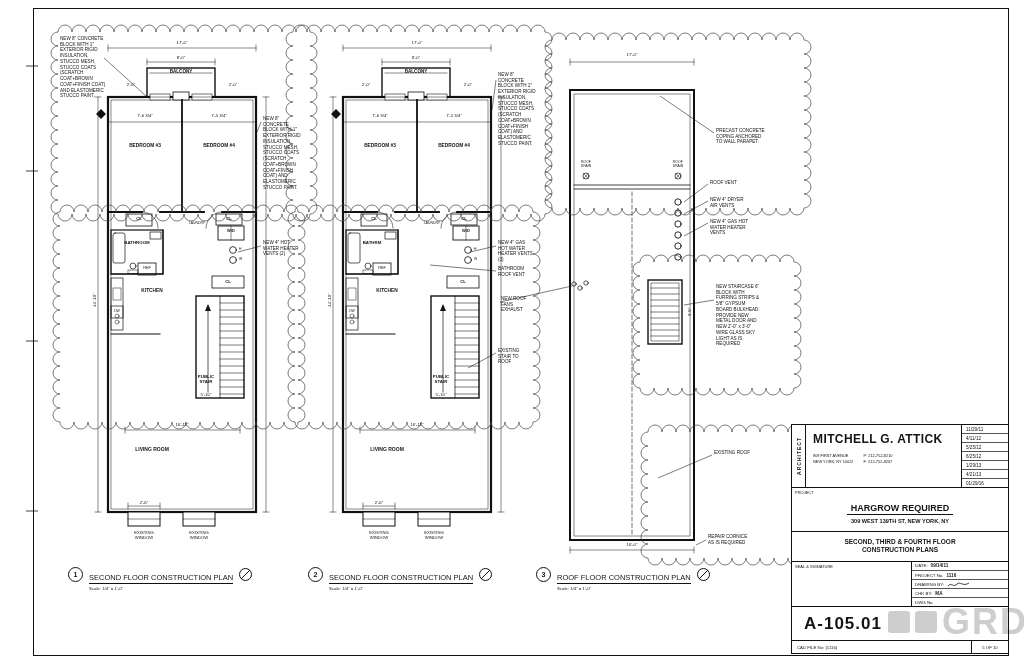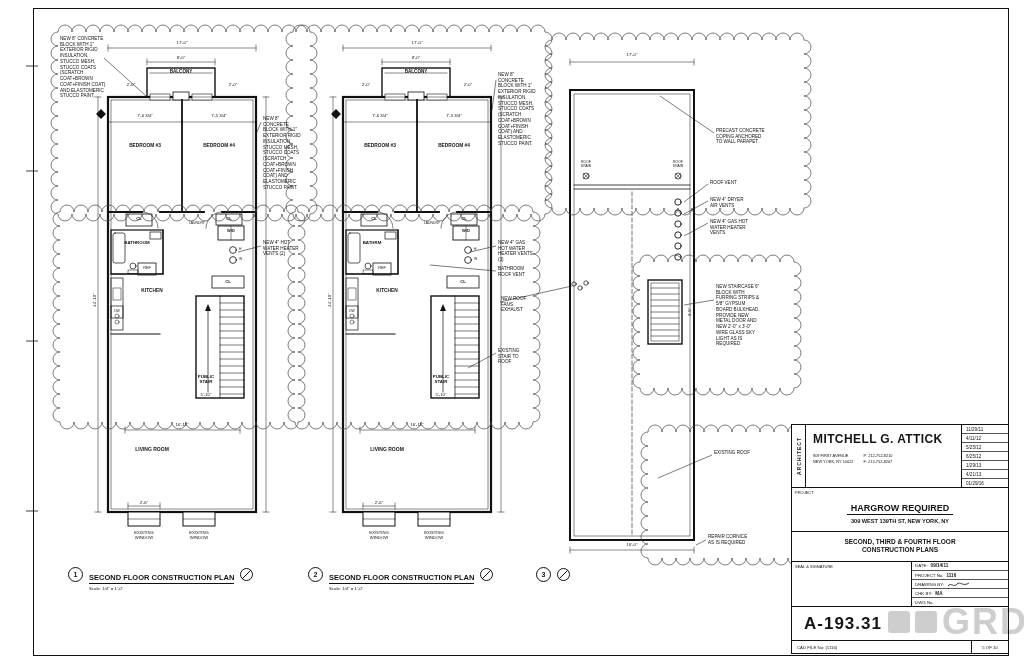--- a/index.html
+++ b/index.html
@@ -13,21 +13,21 @@
   .b{font-weight:bold;}
   .c{transform:translateX(-50%);text-align:center;}
   .t2{white-space:normal;text-align:center;}
   .note{white-space:normal;font-size:4.6px;line-height:1.25;text-align:left;}
   .dim{font-size:4.3px;}
   .rot{transform:translate(-50%,-50%) rotate(-90deg);font-size:4.3px;}
   
   .ptitle{position:absolute;display:flex;align-items:flex-start;gap:6px;}
   .numcirc{width:13px;height:13px;border:1.2px solid #111;border-radius:50%;font-size:7px;font-weight:bold;
            display:flex;align-items:center;justify-content:center;flex:none;margin-top:1px;}
-  .ttl{font-size:7.5px;font-weight:bold;border-bottom:1px solid #111;padding-bottom:1px;display:inline-block;}
+  .ttl{font-size:7.5px;font-weight:normal;border-bottom:1px solid #111;padding-bottom:1px;display:inline-block;}
   .scale{font-size:4.3px;margin-top:2px;}
   .marker{width:11px;height:11px;border:1px solid #111;border-radius:50%;flex:none;margin-top:2px;
           background:linear-gradient(135deg,transparent 46%,#111 46%,#111 54%,transparent 54%);}
   
   .tb{position:absolute;left:791px;top:424px;width:218px;height:230px;border:1.4px solid #111;background:#fff;box-sizing:border-box;display:flex;flex-direction:column;}
   .tb-r1{height:64px;border-bottom:1px solid #111;display:flex;box-sizing:border-box;}
   .tb-side{width:13px;border-right:1px solid #111;position:relative;flex:none;}
   .tb-side span{position:absolute;left:50%;top:50%;transform:translate(-50%,-50%) rotate(-90deg);font-size:5px;font-weight:bold;letter-spacing:1px;}
   .tb-main{flex:1;padding:7px 4px 2px 7px;}
   .tb-name{font-size:12px;font-weight:bold;letter-spacing:.4px;}
@@ -294,20 +294,24 @@
   <div class="ptitle" style="left:308px;top:566px">
     <div class="numcirc">2</div>
     <div>
       <div class="ttl">SECOND FLOOR CONSTRUCTION PLAN</div>
       <div class="scale">Scale: 1/4" = 1'-0"</div>
     </div>
     <div class="marker"></div>
   </div>
   <div class="ptitle" style="left:536px;top:566px">
     <div class="numcirc">3</div>
+    <div>
+      <div class="ttl">ROOF FLOOR CONSTRUCTION PLAN</div>
+      <div class="scale">Scale: 1/4" = 1'-0"</div>
+    </div>
     <div class="marker"></div>
   </div>
 
   <div class="tb">
     <div class="tb-r1">
       <div class="tb-side">
           <span>ARCHITECT</span>
         </div>
       <div class="tb-main">
         <div class="tb-name">MITCHELL G. ATTICK</div>
@@ -362,21 +366,21 @@
         <div class="mrow">
             <span>CHK BY:</span>
             <b>MA</b>
           </div>
         <div class="mrow">
             <span>DWG No.</span>
           </div>
       </div>
     </div>
     <div class="tb-r5">
-      <div class="tb-num">A-193.31</div>
+      <div class="tb-num">A-105.01</div>
     </div>
     <div class="tb-r6">
       <div class="cad">CAD FILE No: (1116)</div>
       <div class="pg">5 OF 10</div>
     </div>
   </div>
 
   <div class="watermark">
     <span class="wm-sq"></span>
     <span class="wm-sq"></span>

